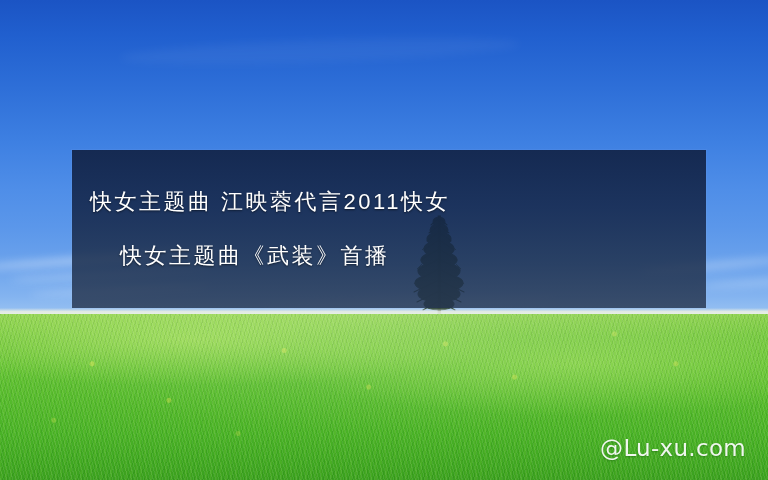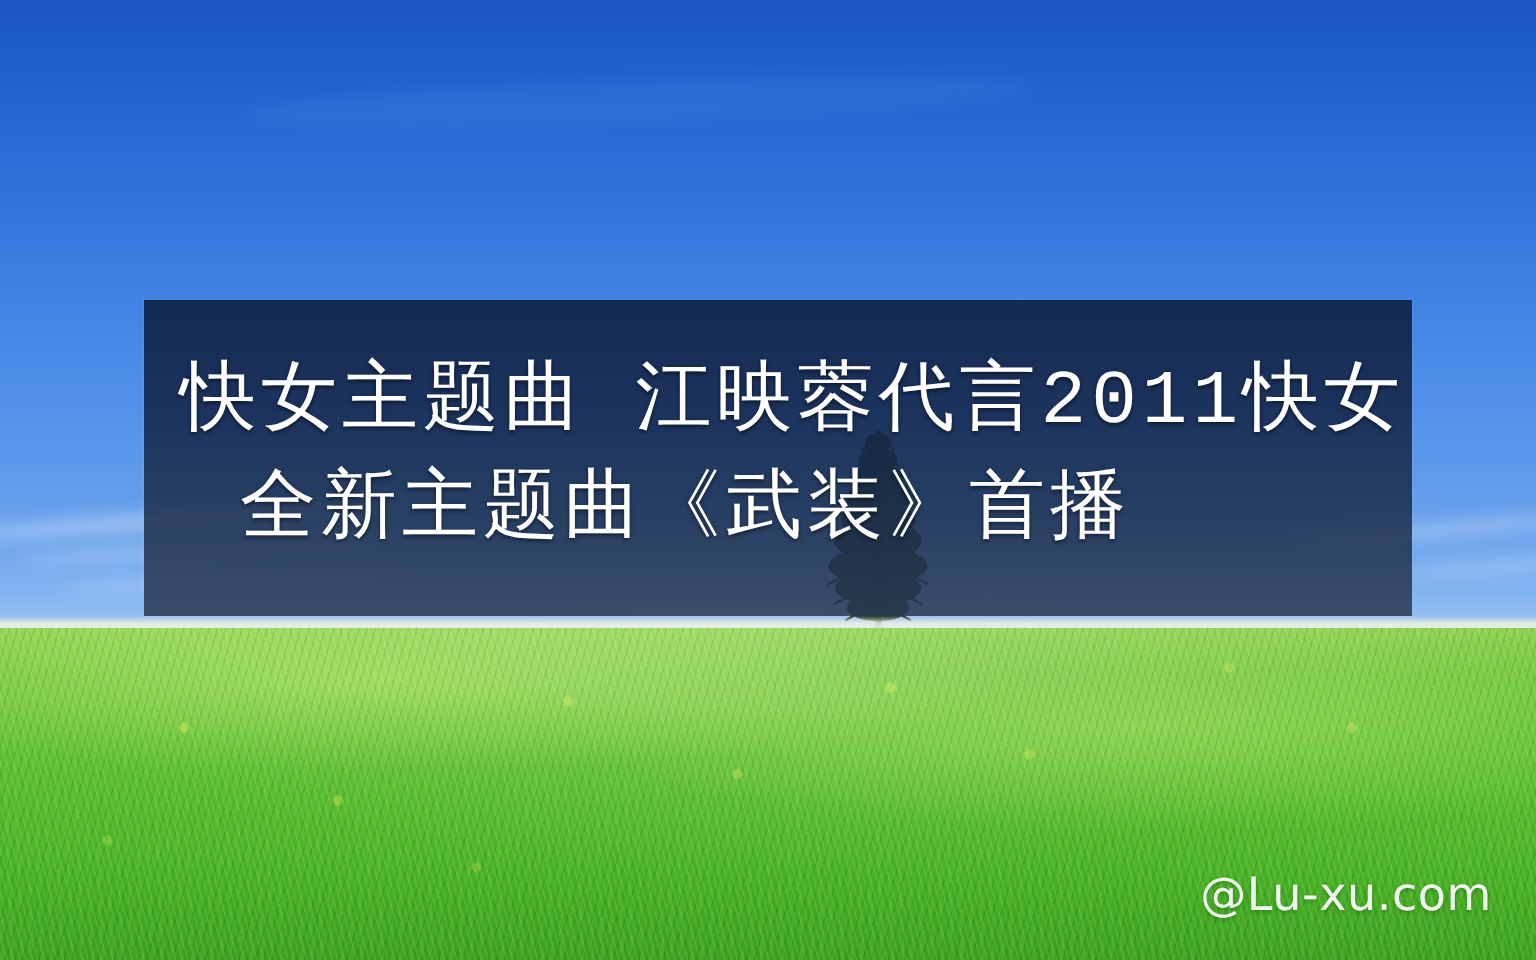--- a/index.html
+++ b/index.html
@@ -78,22 +78,22 @@
     left: 0; top: 0;
     width: 100%; height: 100%;
     display: flex;
     flex-direction: column;
     justify-content: center;
     padding-left: 18px;
     box-sizing: border-box;
   }
   .title-line {
     color: #ffffff;
-    font-family: Liberation Mono, monospace;
-    font-size: 38px;
+    font-family: Liberation Sans, sans-serif;
+    font-size: 22px;
     line-height: 54px;
     letter-spacing: 2.5px;
     white-space: nowrap;
     text-shadow: 0 1px 2px rgba(0,0,0,0.55);
     font-weight: 400;
   }
   .title-line.line2 { padding-left: 30px; }
 
   
   .horizon-strip {
@@ -222,21 +222,21 @@
 
       <g stroke="#1d3d26" stroke-width="0.9" opacity="0.85">
         <path d="M24 40 L20 44 M50 40 L54 44 M20 58 L15 63 M54 58 L59 63 M17 72 L12 78 M57 72 L62 78 M23 90 L18 95 M51 90 L56 95"></path>
       </g>
     </svg>
   </div>
 
   <div class="text-panel">
     <div class="panel-lines">
       <div class="title-line line1">快女主题曲  江映蓉代言2011快女</div>
-      <div class="title-line line2">全新主题曲《武装》首播</div>
+      <div class="title-line line2">快女主题曲《武装》首播</div>
     </div>
   </div>
 
   <div class="horizon-strip"></div>
   <div class="grass"></div>
   <div class="grass-tex"></div>
   <div class="grass-tex2"></div>
   <div class="grass-vign"></div>
 
   <div class="watermark">@Lu-xu.com</div>

